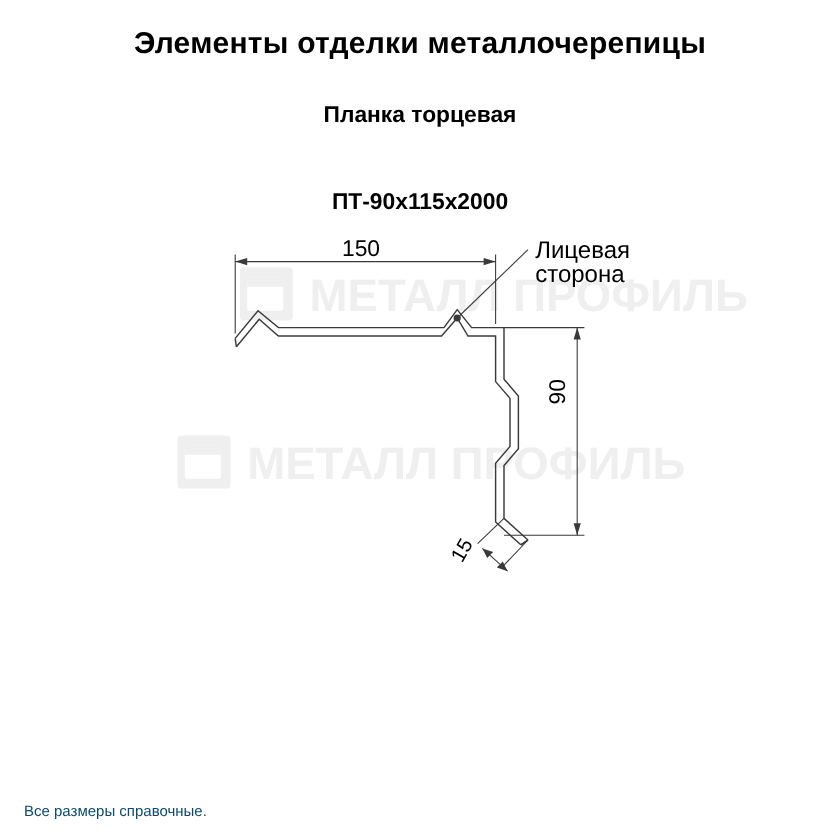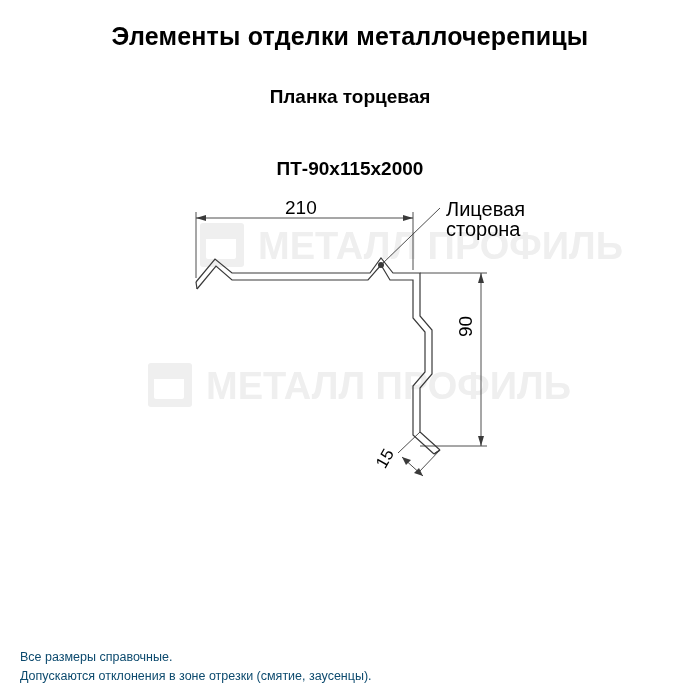--- a/index.html
+++ b/index.html
@@ -194,24 +194,23 @@
       <path d="M 402,287 L 411,290 L 406,295 Z" fill="#3a3a3a" stroke="none"></path>
       <path d="M 423,306 L 414,303 L 419,298 Z" fill="#3a3a3a" stroke="none"></path>
     </g>
 
     <g stroke="#3a3a3a" fill="none" stroke-width="0.9">
       <line x1="381" y1="95" x2="440" y2="38"></line>
       <path d="M 381,95 m -3,0 a 3,3 0 1,0 6,0 a 3,3 0 1,0 -6,0" fill="#3a3a3a" stroke="none"></path>
     </g>
   </svg>
 
-  <div class="lbl lbl-115">210</div>
+  <div class="lbl lbl-115">150</div>
   <div class="lbl lbl-90">90</div>
   <div class="lbl lbl-15">15</div>
   <div class="lbl lbl-face1">Лицевая</div>
   <div class="lbl lbl-face2">сторона</div>
 
   <div class="footnotes">
     <div>Все размеры справочные.</div>
-    <div>Допускаются отклонения в зоне отрезки (смятие, заусенцы).</div>
   </div>
 
 </div>
 
 </body></html>

